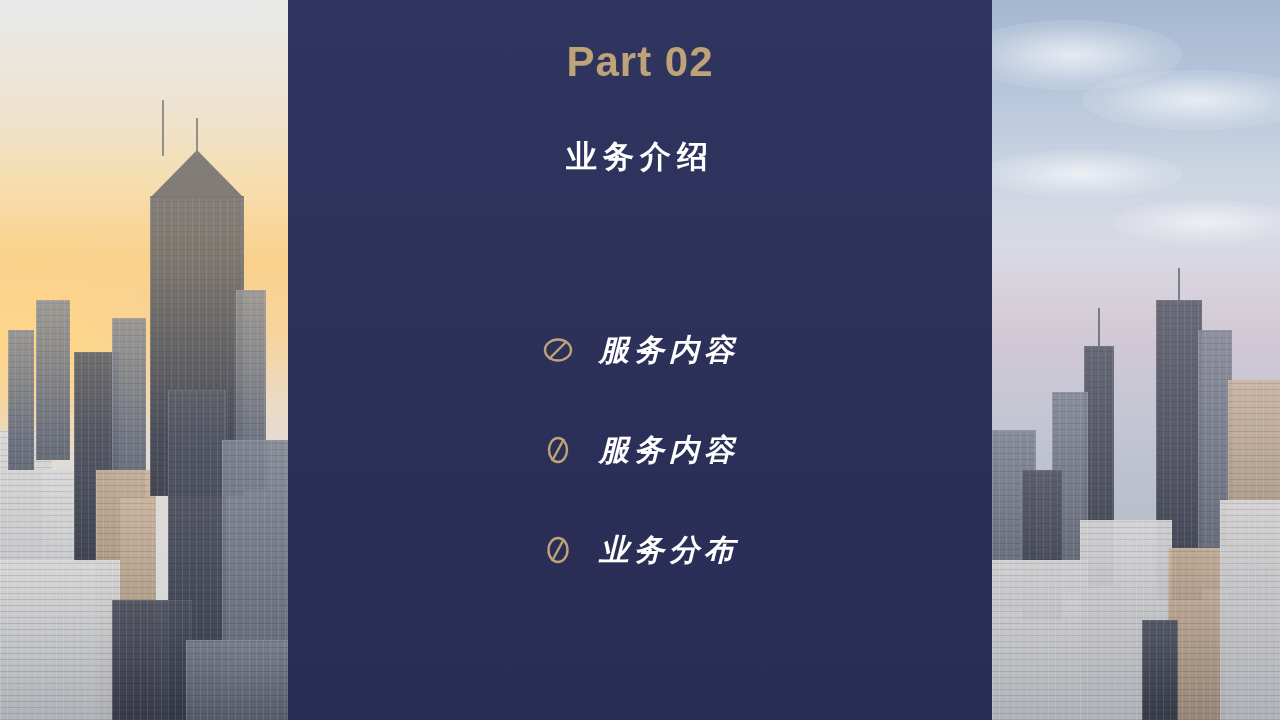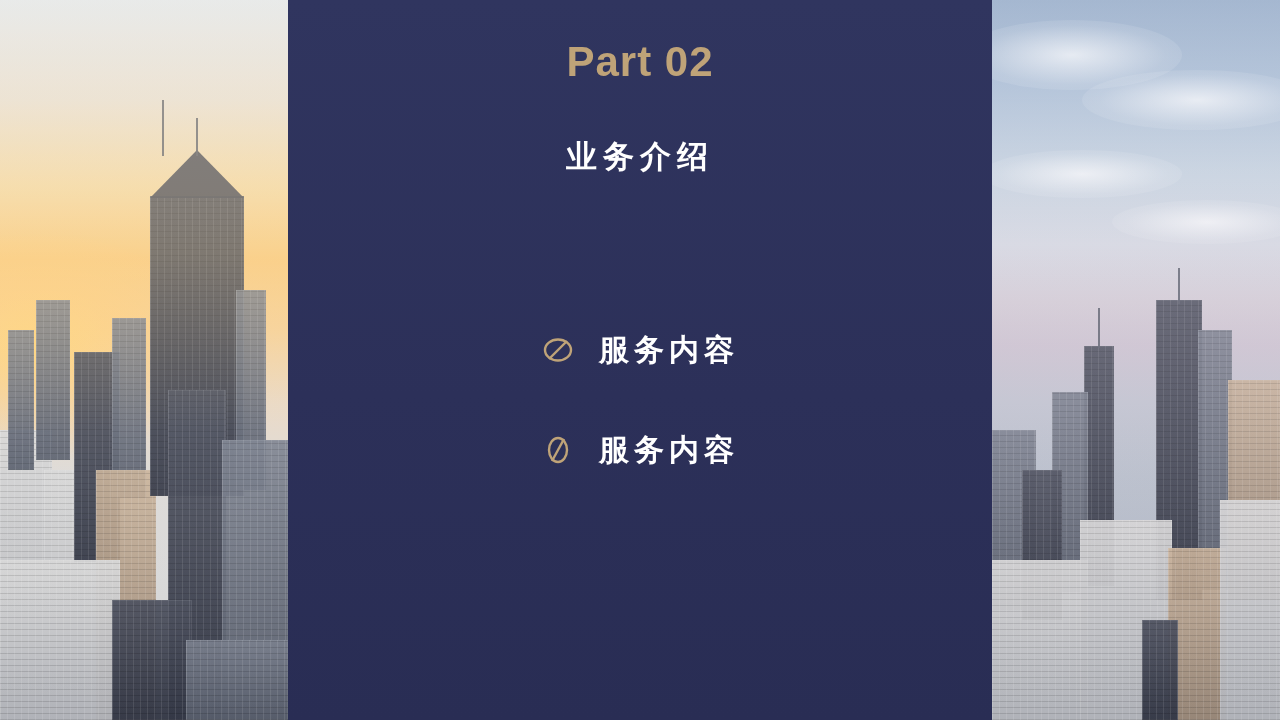--- a/index.html
+++ b/index.html
@@ -117,21 +117,21 @@
     height: 100px;
   }
   .menu-icon {
     display: inline-block;
     width: 34px; height: 34px;
     position: relative;
     flex: 0 0 auto;
   }
   .menu-icon svg { display: block; }
   .menu-label {
-    font-size: 30px; font-weight: bold; letter-spacing: 5px; color: #ffffff;
+    font-size: 30px; font-weight: bold; letter-spacing: 5px; color: #ffffff; font-style: italic;
   }
 </style>
 </head>
 <body>
 
 <div class="slide">
 
   <div class="photo photo-left">
     <div class="left-sky"></div>
     <div class="left-glow"></div>
@@ -206,20 +206,29 @@
       <div class="menu-item">
         <span class="menu-icon">
           <svg width="34" height="34" viewBox="0 0 34 34">
             <ellipse cx="17" cy="17" rx="9" ry="12" fill="none" stroke="#bfa378" stroke-width="2.4"></ellipse>
             <line x1="11" y1="28" x2="23" y2="6" stroke="#bfa378" stroke-width="2.4"></line>
           </svg>
         </span>
         <span class="menu-label">服务内容</span>
       </div>
 
+      <div class="menu-item">
+        <span class="menu-icon">
+          <svg width="34" height="34" viewBox="0 0 34 34">
+            <ellipse cx="17" cy="17" rx="9.5" ry="12" fill="none" stroke="#bfa378" stroke-width="2.4"></ellipse>
+            <line x1="11" y1="28" x2="23" y2="6" stroke="#bfa378" stroke-width="2.4"></line>
+          </svg>
+        </span>
+        <span class="menu-label">业务分布</span>
+      </div>
 
     </div>
   </div>
 
   <div class="photo photo-right">
     <div class="right-sky"></div>
     <div class="cloud" style="left:-30px; top:20px;  width:220px; height:70px;"></div>
     <div class="cloud" style="left:90px;  top:70px;  width:230px; height:60px;"></div>
     <div class="cloud" style="left:-10px; top:150px; width:200px; height:48px;"></div>
     <div class="cloud" style="left:120px; top:200px; width:190px; height:44px;"></div>

